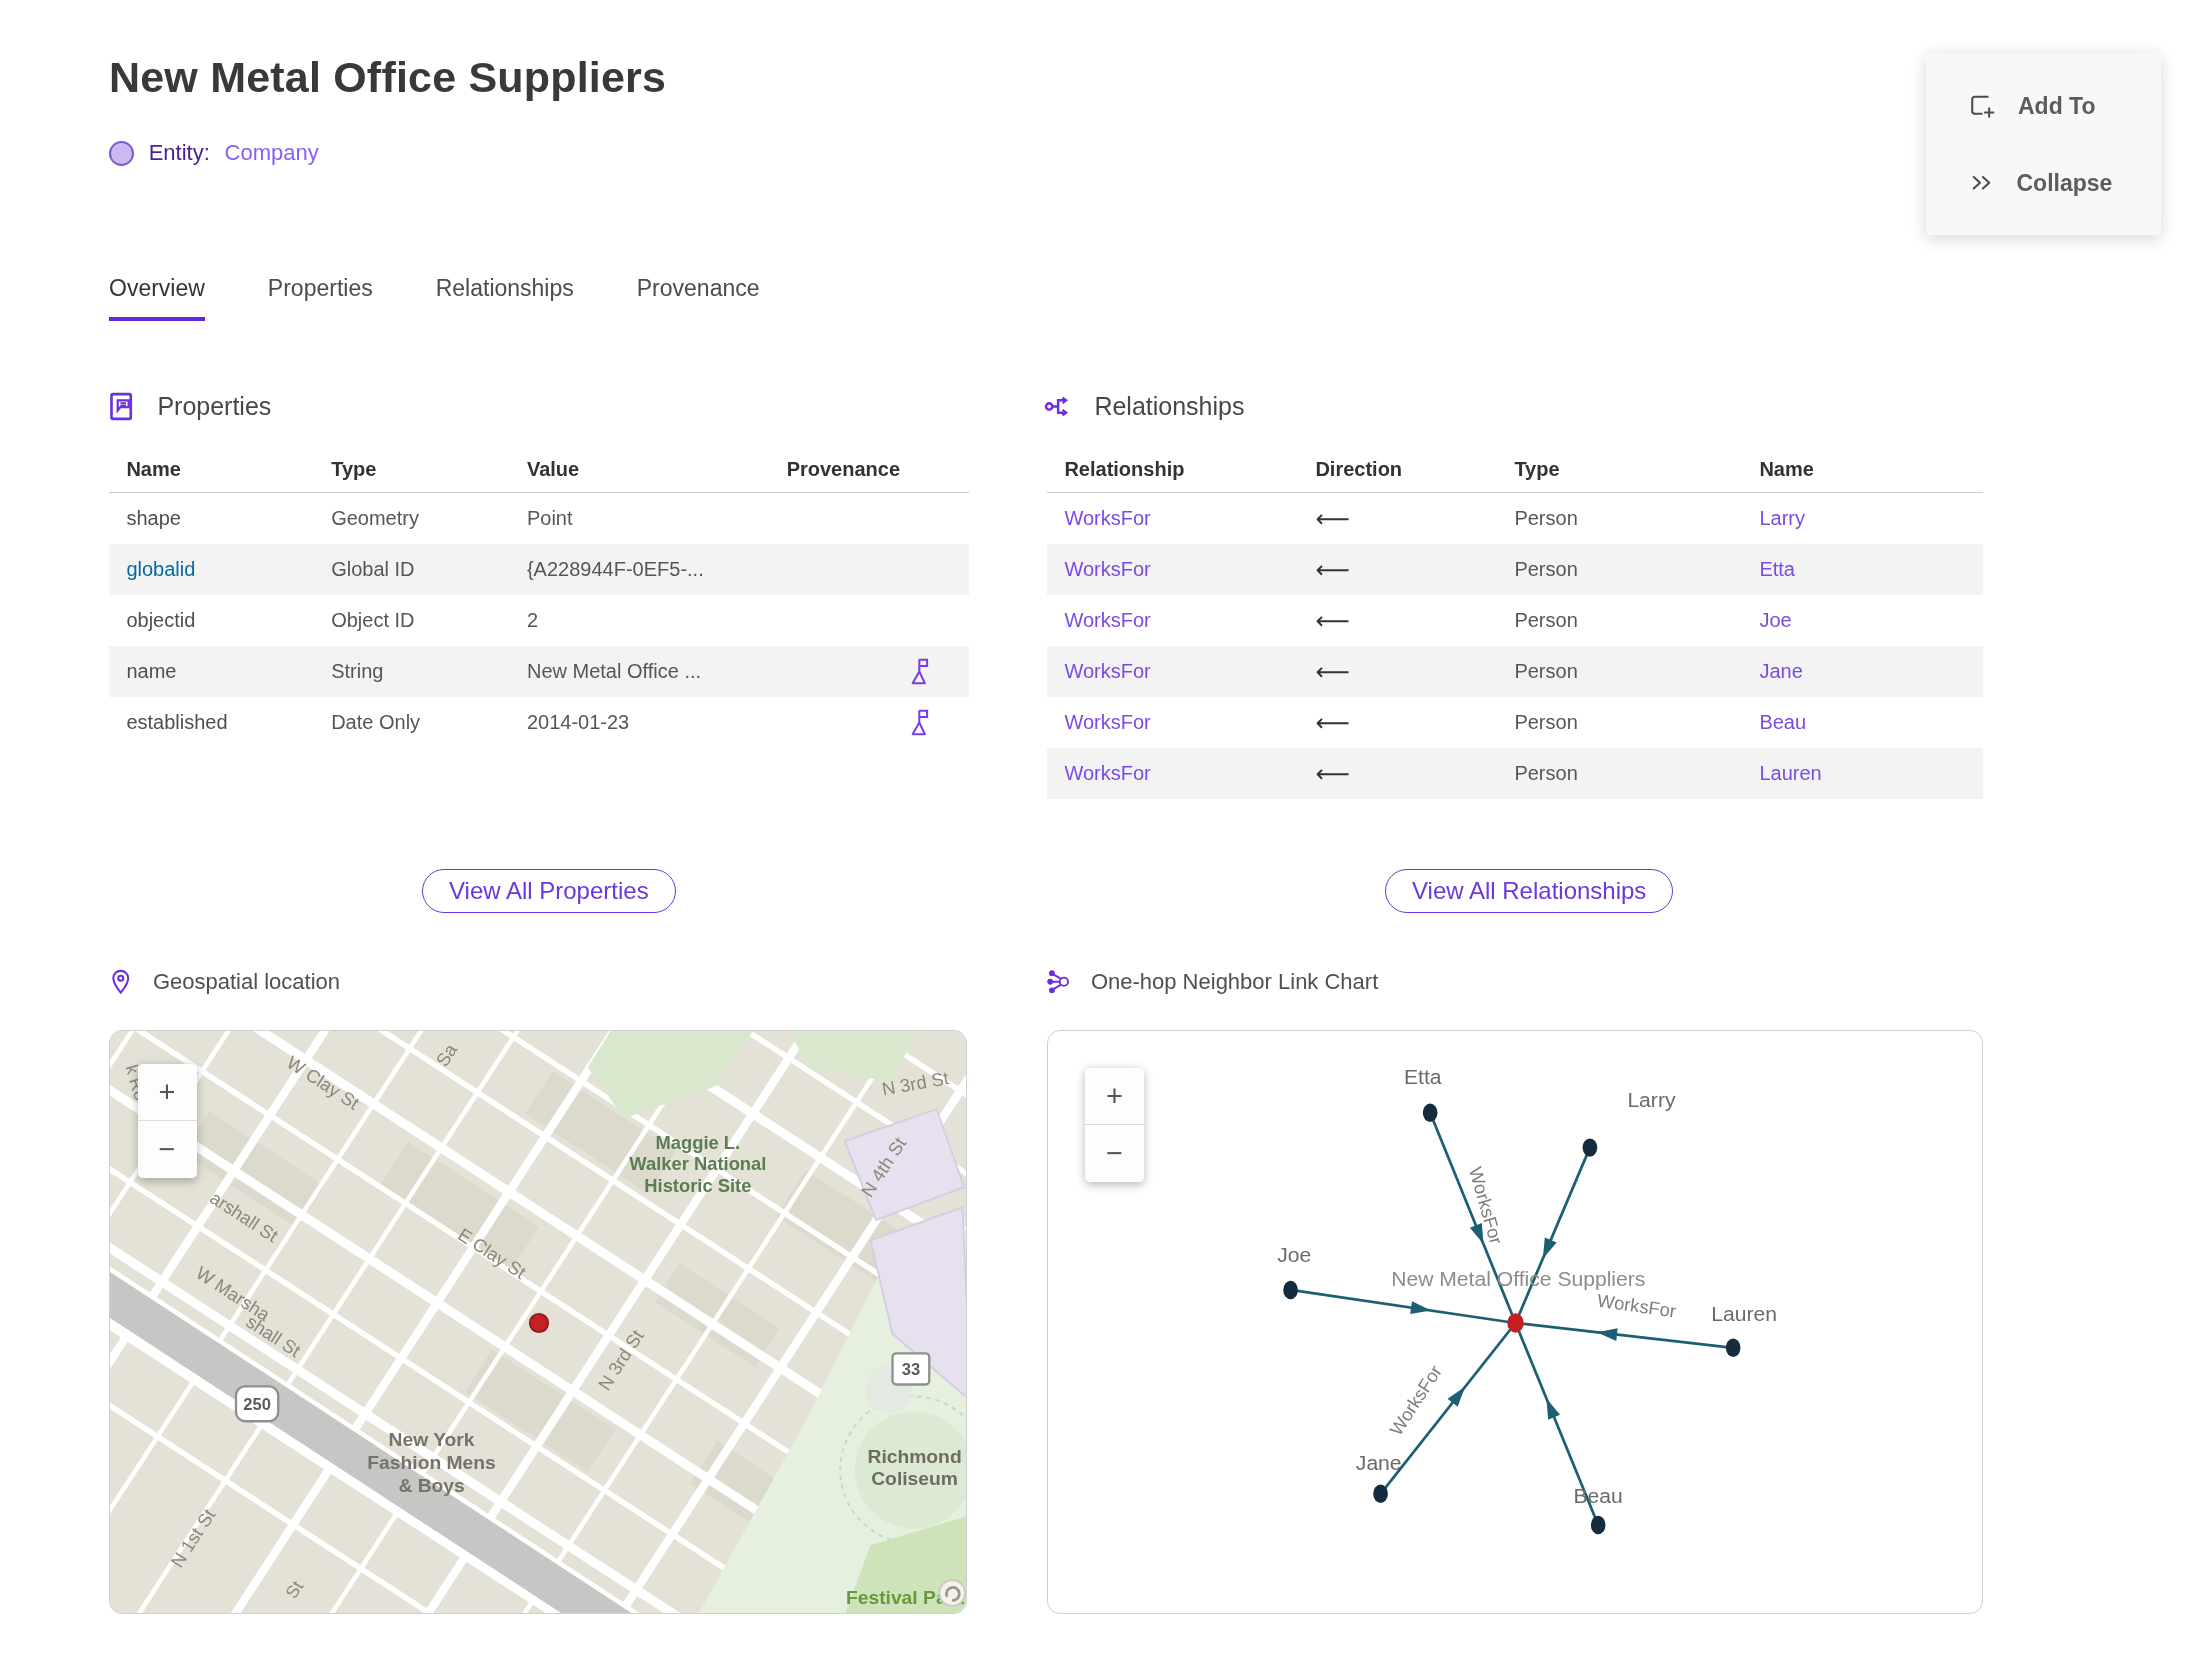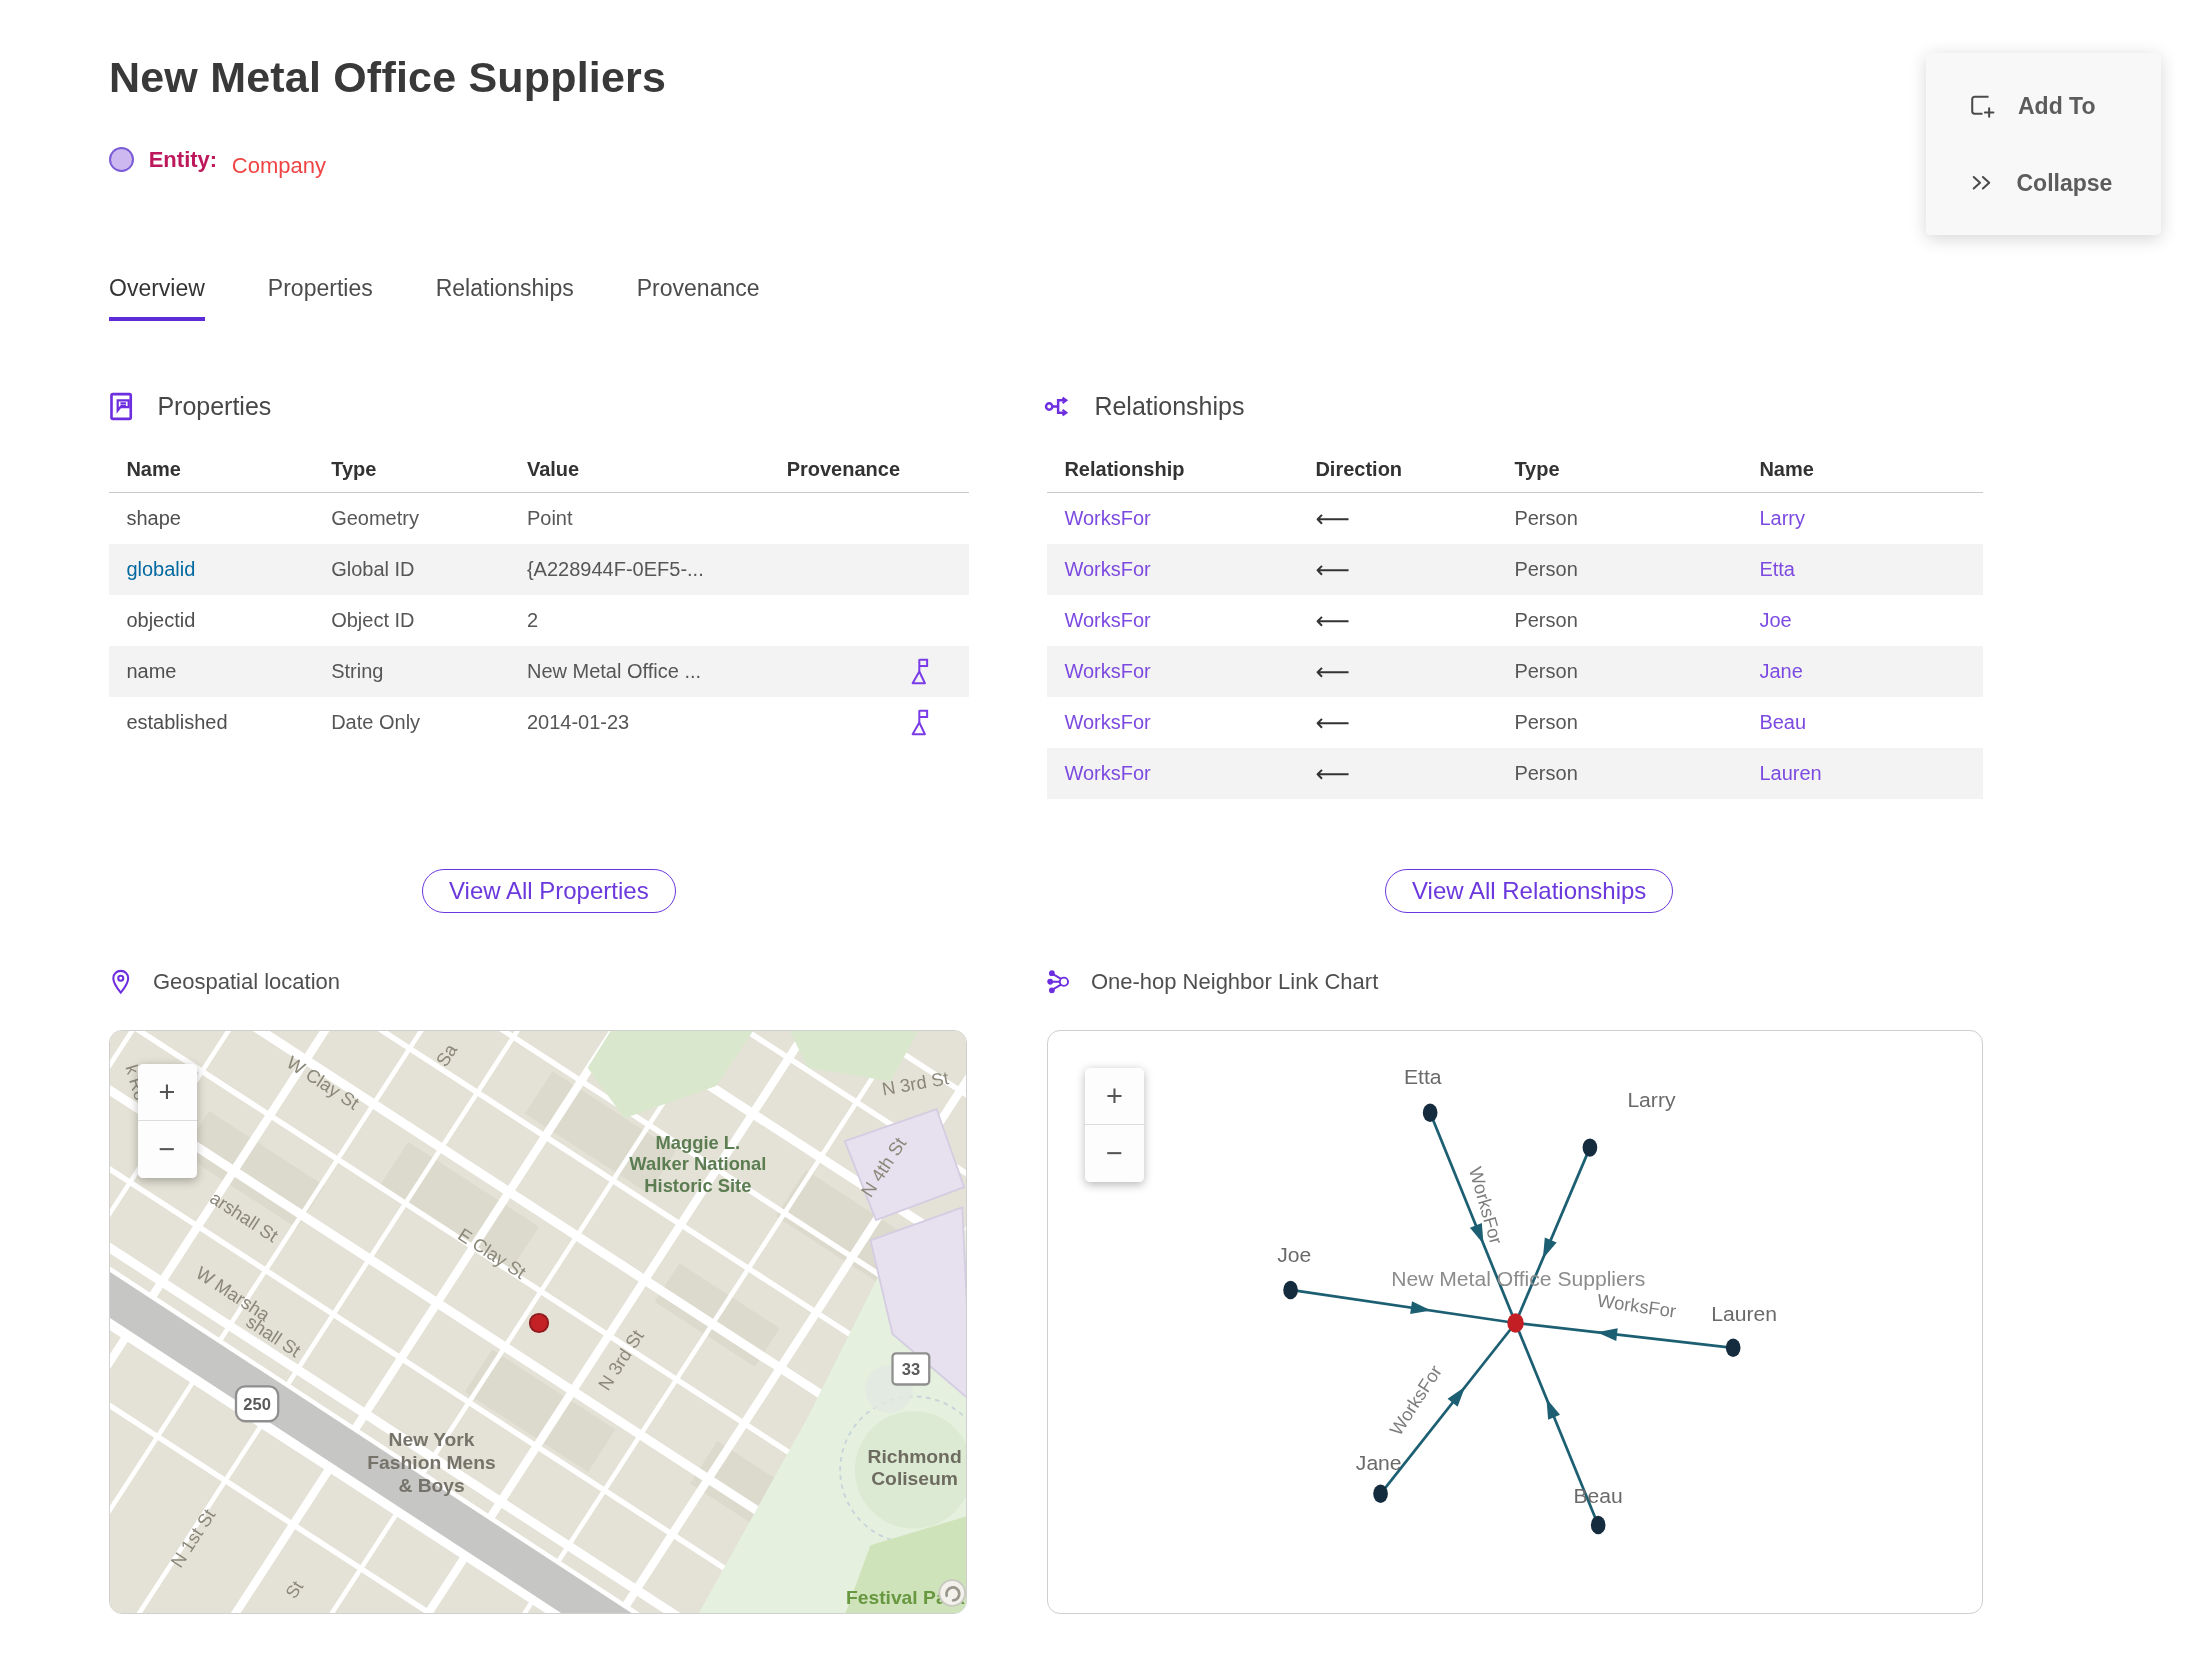--- a/index.html
+++ b/index.html
@@ -4,22 +4,22 @@
 <style>
   * { margin:0; padding:0; box-sizing:border-box; }
   html,body { width:2204px; height:1677px; background:#ffffff; overflow:hidden;
     font-family:"Liberation Sans","DejaVu Sans",sans-serif; }
   .page { position:relative; width:2004px; height:1677px; }
 
   
   .title { position:absolute; left:109px; top:53px; font-size:43px; font-weight:bold; color:#393939; letter-spacing:0.2px; }
   .entity-row { position:absolute; left:109px; top:140px; display:flex; align-items:center; gap:14.7px; font-size:22px; }
   .entity-badge { width:25px; height:25px; border-radius:50%; background:#cdb9ef; border:2.8px solid #7a5cd6; }
-  .entity-label { font-weight:bold; color:#be185d; }
-  .entity-type { color:#ef4444;margin-top:13px; }
+  .entity-label { font-weight:normal; color:#4c1d95; }
+  .entity-type { color:#8b5cf6; }
 
   
   .popover { position:absolute; left:1926px; top:53px; width:235px; height:182px; background:#f8f8f8;
     border-radius:4.6px; box-shadow:0 3.7px 16.5px rgba(0,0,0,.16); padding-top:14.7px; }
   .pop-item { display:flex; align-items:center; gap:21px; height:77px; padding-left:42px; cursor:pointer; color:#5c5c5c; font-size:23px;font-weight:bold; }
   .pop-item svg { flex:0 0 auto; }
 
   
   .tabs { position:absolute; left:109px; top:275px; display:flex; gap:63px; font-size:23px; color:#4c4c4c; }
   .tab { padding-bottom:14.7px; border-bottom:4.6px solid transparent; cursor:pointer; }

